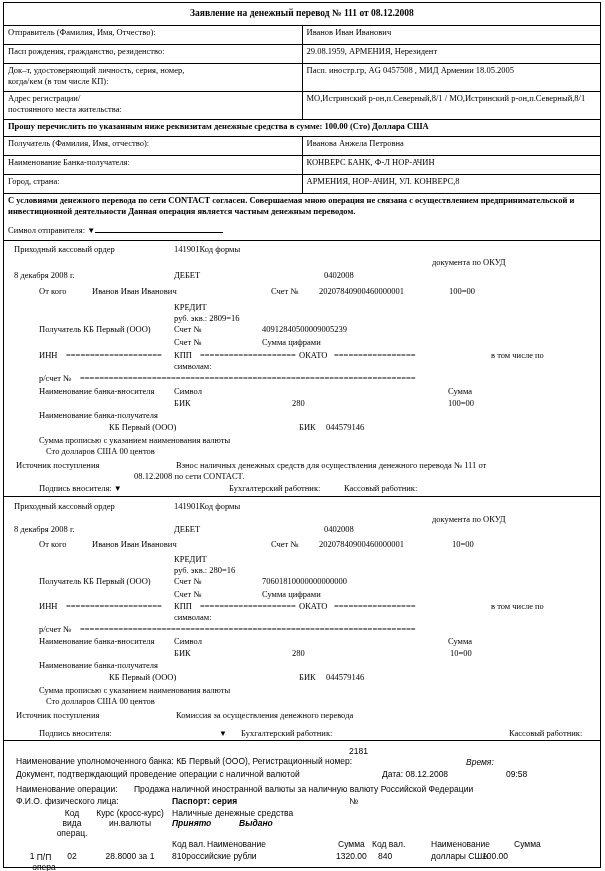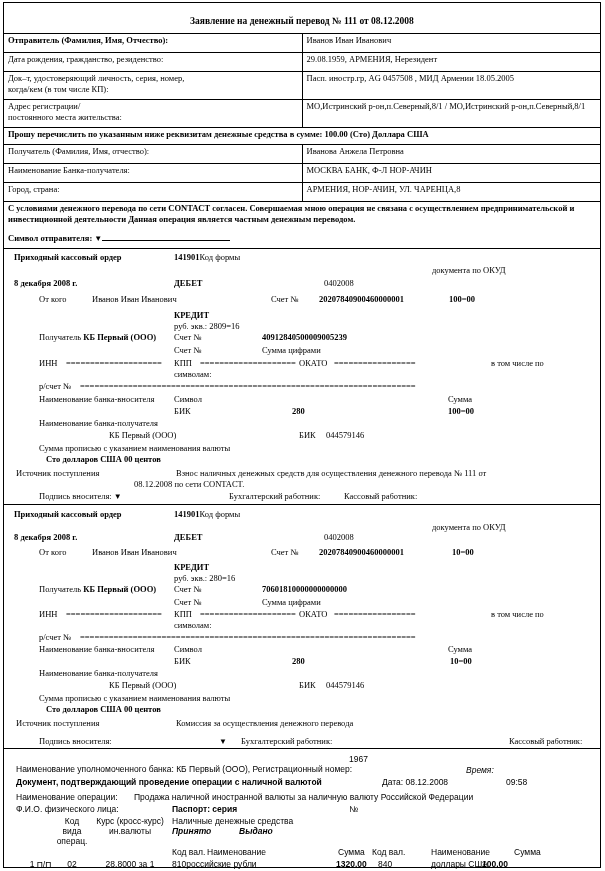--- a/index.html
+++ b/index.html
@@ -1,25 +1,25 @@
 <!DOCTYPE html>
 <html><head>
 <meta charset="utf-8">
 <style>
   html,body{margin:0;padding:0;background:#fff;}
   .page{position:relative;width:605px;height:871px;background:#fff;color:#000;
         font-family:"Liberation Serif",serif;overflow:hidden;}
   .frame{position:absolute;left:3px;top:2px;width:596px;height:864px;border:1px solid #000;}
 
   
-  table.info{width:100%;border-collapse:collapse;border-style:hidden;table-layout:fixed;margin-top:8px;}
+  table.info{width:100%;border-collapse:collapse;border-style:hidden;table-layout:fixed;}
   .info td{border:1px solid #000;padding:1px 4px;font-size:8.5px;line-height:1.25;vertical-align:top;}
   .info td.lab{width:236px;white-space:pre-line;}
   .info .title-cell{text-align:center;font-weight:bold;font-size:9.5px;height:20px;vertical-align:middle;}
-  .b{font-weight:bold;}
+  .b{font-weight:normal;}
   .bi{font-weight:bold;font-style:italic;}
   .full{font-weight:bold;}
   .agr{padding:2px 4px 4px 4px;}
   .agr p{margin:0 0 8px 0;font-weight:bold;}
   .sig-line{display:inline-block;border-bottom:1px solid #000;height:8px;}
   .tri{font-size:8px;}
 
   
   .pko{position:relative;font-size:8.5px;border-top:1px solid #000;line-height:11px;}
   .pko1{height:255px;}
@@ -40,21 +40,21 @@
   <table class="info">
     <tbody>
           <tr>
             <td colspan="2" class="title-cell">Заявление на денежный перевод № 111 от 08.12.2008</td>
           </tr>
     <tr>
       <td class="lab b" style="height:16px;">Отправитель (Фамилия, Имя, Отчество):</td>
       <td>Иванов Иван Иванович</td>
           </tr>
     <tr>
-      <td class="lab" style="height:16px;">Дата рождения, гражданство, резиденство:</td>
+      <td class="lab" style="height:16px;">Пасп рождения, гражданство, резиденство:</td>
       <td>29.08.1959, АРМЕНИЯ, Нерезидент</td>
           </tr>
     <tr>
       <td class="lab" style="height:25px;">Док–т, удостоверяющий личность, серия, номер,
 когда/кем (в том числе КП):</td>
       <td>Пасп. иностр.гр, AG 0457508 , МИД Армении  18.05.2005</td>
           </tr>
     <tr>
       <td class="lab" style="height:25px;">Адрес регистрации/
 постоянного места жительства:</td>
@@ -62,25 +62,25 @@
           </tr>
     <tr>
       <td colspan="2" class="full" style="height:14px;">Прошу перечислить по указанным ниже реквизитам денежные средства в сумме: 100.00 (Сто) Доллара США</td>
           </tr>
     <tr>
       <td class="lab" style="height:16px;">Получатель (Фамилия, Имя, отчество):</td>
       <td>Иванова Анжела Петровна</td>
           </tr>
     <tr>
       <td class="lab" style="height:16px;">Наименование Банка-получателя:</td>
-      <td>МОСКВА БАНК, Ф-Л НОР-АЧИН</td>
+      <td>КОНВЕРС БАНК, Ф-Л НОР-АЧИН</td>
           </tr>
     <tr>
       <td class="lab" style="height:16px;">Город, страна:</td>
-      <td>АРМЕНИЯ, НОР-АЧИН, УЛ. ЧАРЕНЦА,8</td>
+      <td>АРМЕНИЯ, НОР-АЧИН, УЛ. КОНВЕРС,8</td>
           </tr>
     <tr>
       <td colspan="2" class="agr" style="height:44px;">
         <p>С условиями денежного перевода по сети CONTACT согласен. Совершаемая мною операция не связана с осуществлением предпринимательской и инвестиционной деятельности Данная операция является частным денежным переводом.</p>
         <span class="b">Символ отправителя:</span>
         <span class="tri">▼</span><span class="sig-line" style="width:128px;"></span>
       </td>
           </tr>
   </tbody>
       </table>
@@ -178,21 +178,21 @@
     <span class="a" style="left:12px;top:213px;">Источник поступления</span>
     <span class="a" style="left:172px;top:213px;">Комиссия за осуществления денежного перевода</span>
     <span class="a" style="left:35px;top:231px;">Подпись вносителя:</span>
     <span class="a tri" style="left:215px;top:231px;">▼</span>
     <span class="a" style="left:237px;top:231px;">Бухгалтерский работник:</span>
     <span class="a" style="left:505px;top:231px;">Кассовый работник:</span>
   </div>
 
   <div class="exch">
     <span class="a" style="left:12px;top:15px;">Наименование уполномоченного банка: КБ  Первый (ООО),  Регистрационный номер:</span>
-    <span class="a" style="left:345px;top:5px;">1967</span>
+    <span class="a" style="left:345px;top:5px;">2181</span>
     <span class="a b" style="left:12px;top:28px;">Документ, подтверждающий проведение операции с наличной валютой</span>
     <span class="a" style="left:378px;top:28px;">Дата: 08.12.2008</span>
     <span class="a" style="left:462px;top:16px;font-style:italic;">Время:</span>
     <span class="a" style="left:502px;top:28px;">09:58</span>
     <span class="a" style="left:12px;top:43px;">Наименование операции:</span>
     <span class="a" style="left:130px;top:43px;">Продажа наличной иностранной валюты за наличную валюту Российской Федерации</span>
     <span class="a" style="left:12px;top:55px;">Ф.И.О. физического лица:</span>
     <span class="a" style="left:168px;top:55px;font-weight:bold;">Паспорт: серия</span>
     <span class="a" style="left:345px;top:55px;">№</span>
 

